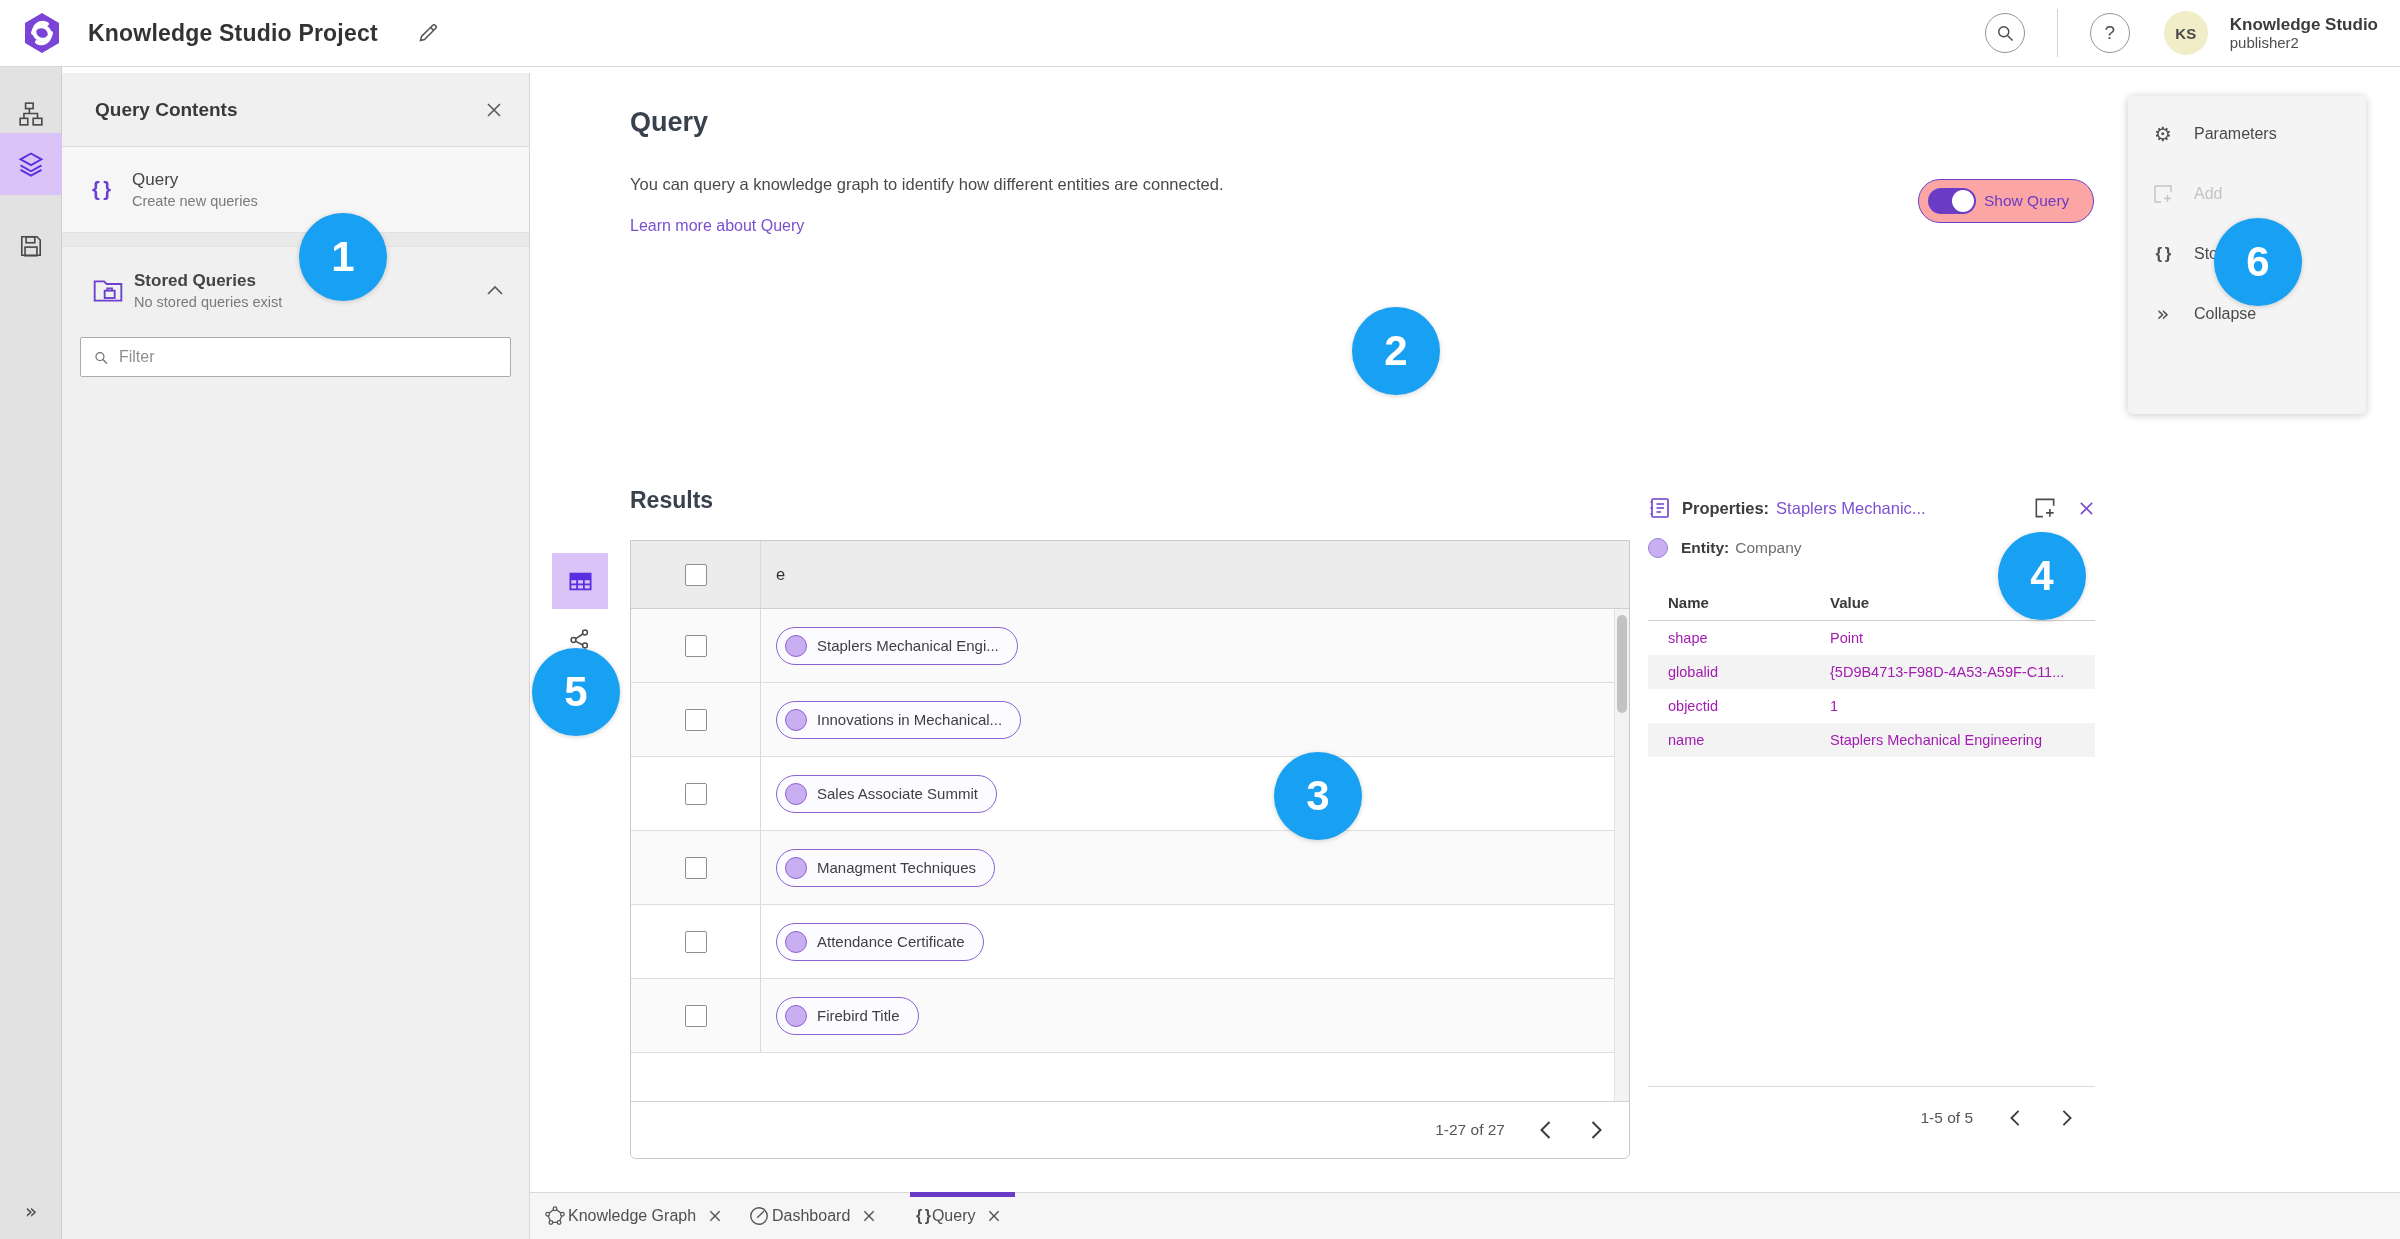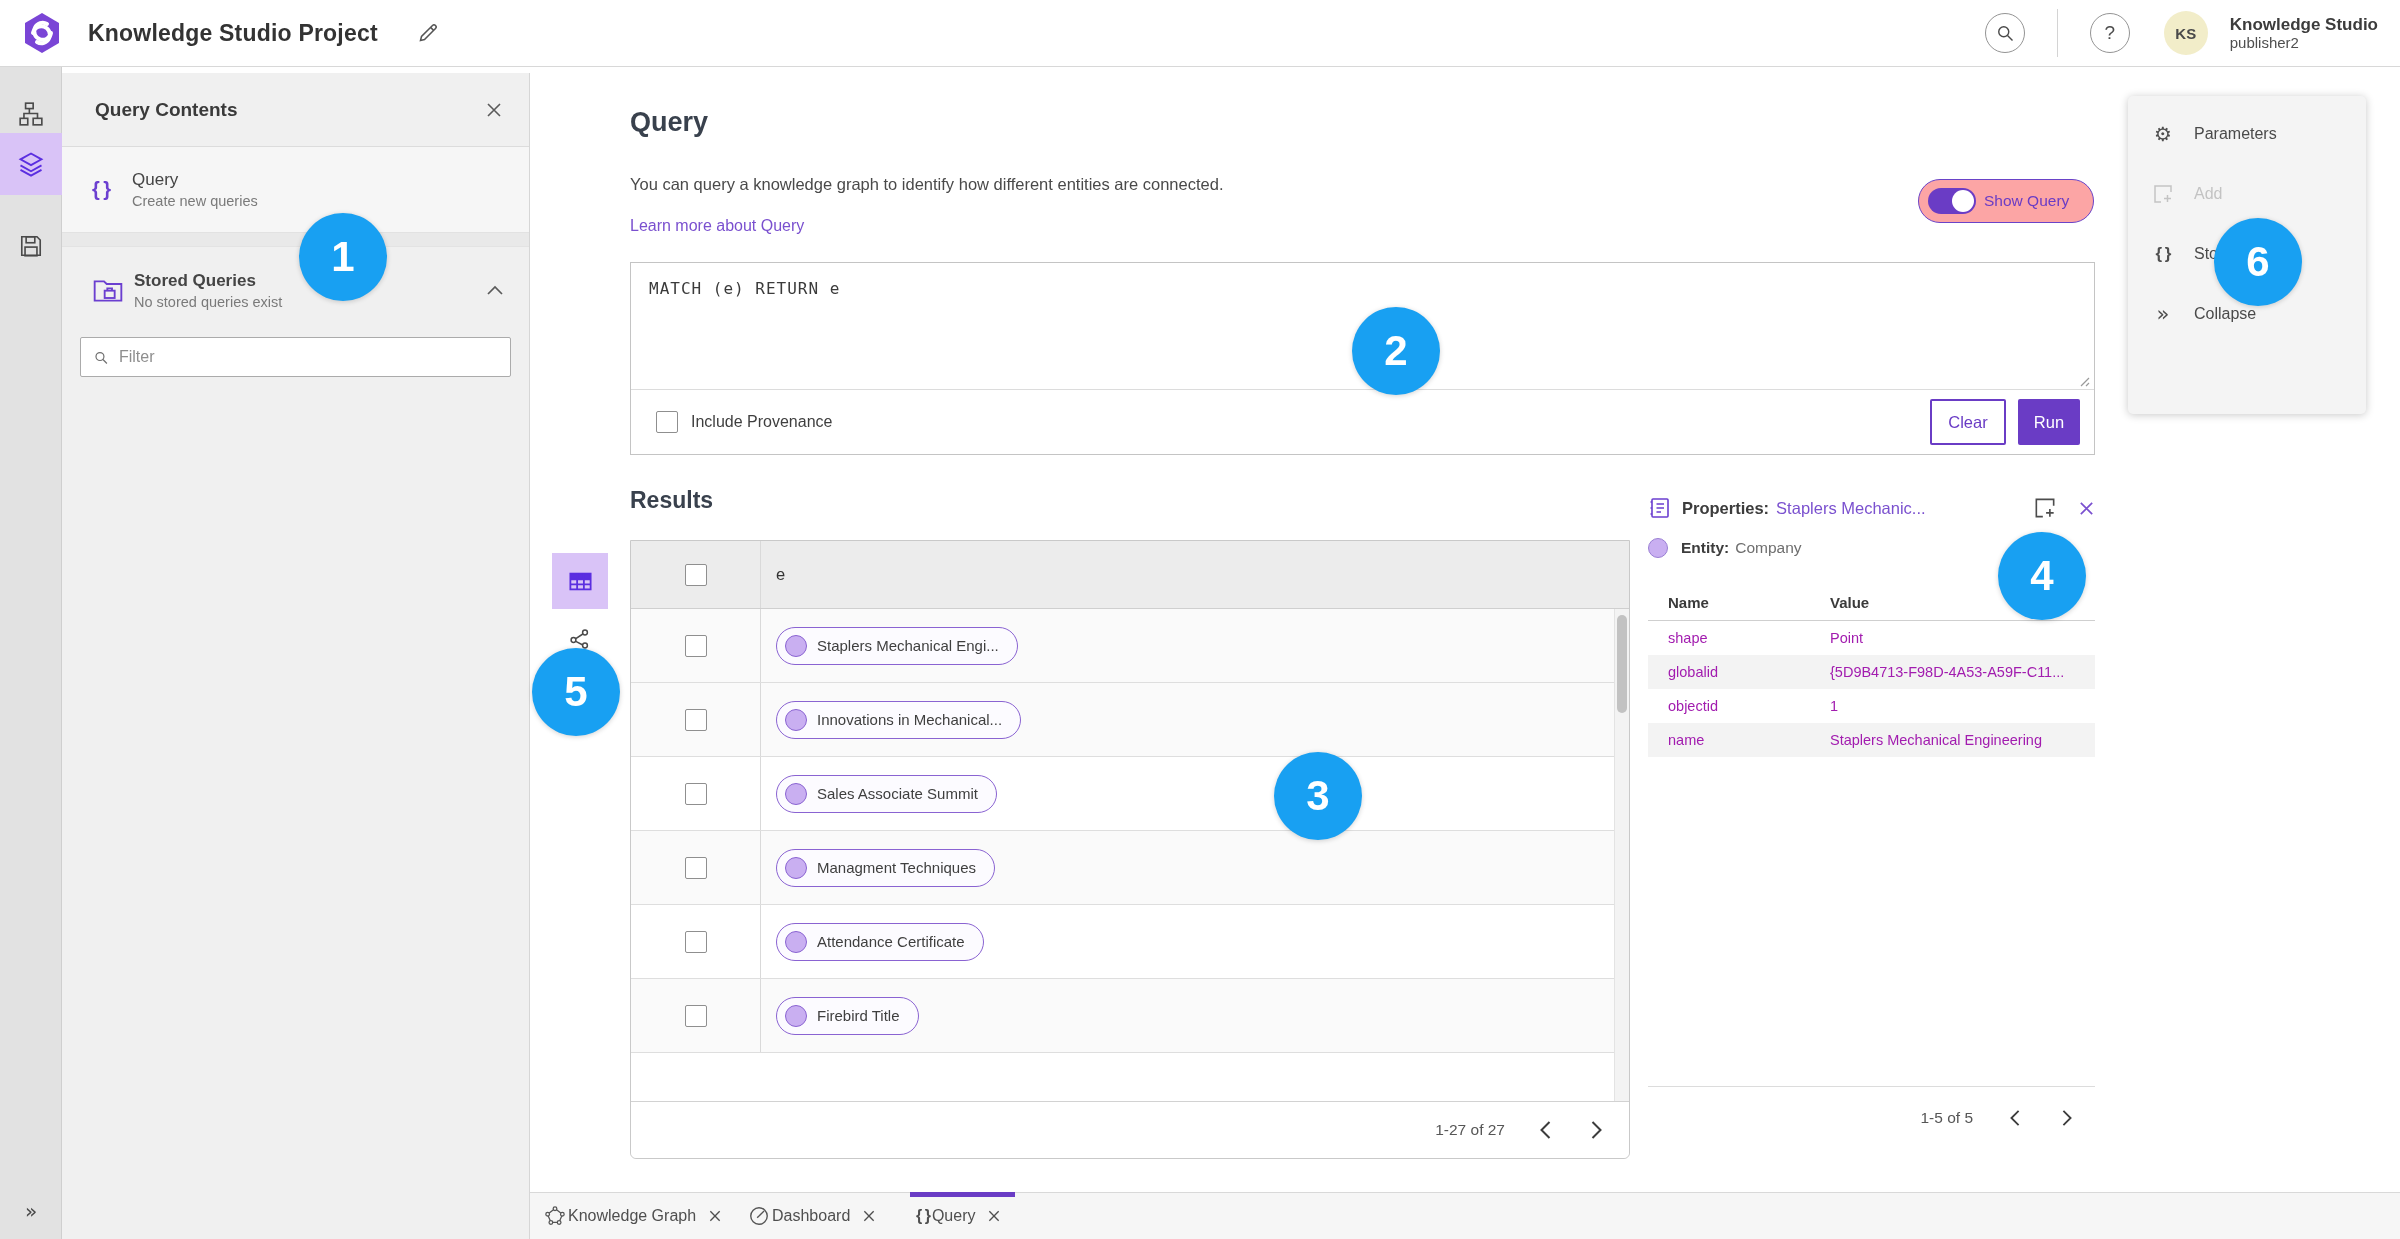--- a/index.html
+++ b/index.html
@@ -258,34 +258,20 @@
     <p class="q-desc">You can query a knowledge graph to identify how different entities are connected.</p>
     <a class="q-link">Learn more about Query</a>
 
     <div class="toggle-pill">
       <span class="switch">
           <span class="knob"></span>
         </span>
       <span class="toggle-label">Show Query</span>
     </div>
 
-    <div class="editor">
-      <div class="code">MATCH (e) RETURN e</div>
-      <div class="resize-handle">
-        <svg width="12" height="12" viewBox="0 0 12 12" stroke="#9a9a9a" stroke-width="1.2">
-          <path d="M11 3L3 11M11 8l-3 3"></path>
-        </svg>
-      </div>
-      <div class="editor-footer">
-        <span class="checkbox"></span>
-        <span class="prov-label">Include Provenance</span>
-        <button class="btn-clear">Clear</button>
-        <button class="btn-run">Run</button>
-      </div>
-    </div>
 
     <h2 class="r-title">Results</h2>
 
     <button class="view-table-btn">
       <svg width="27" height="27" viewBox="0 0 24 24">
         <rect x="3" y="5" width="18" height="5" fill="#5b2ee0"></rect>
         <rect x="3" y="5" width="18" height="14" fill="none" stroke="#5b2ee0" stroke-width="1.6"></rect>
         <path d="M3 10h18M3 14.5h18M9 5v14M15 5v14" stroke="#5b2ee0" stroke-width="1.6" fill="none"></path>
       </svg>
     </button>

